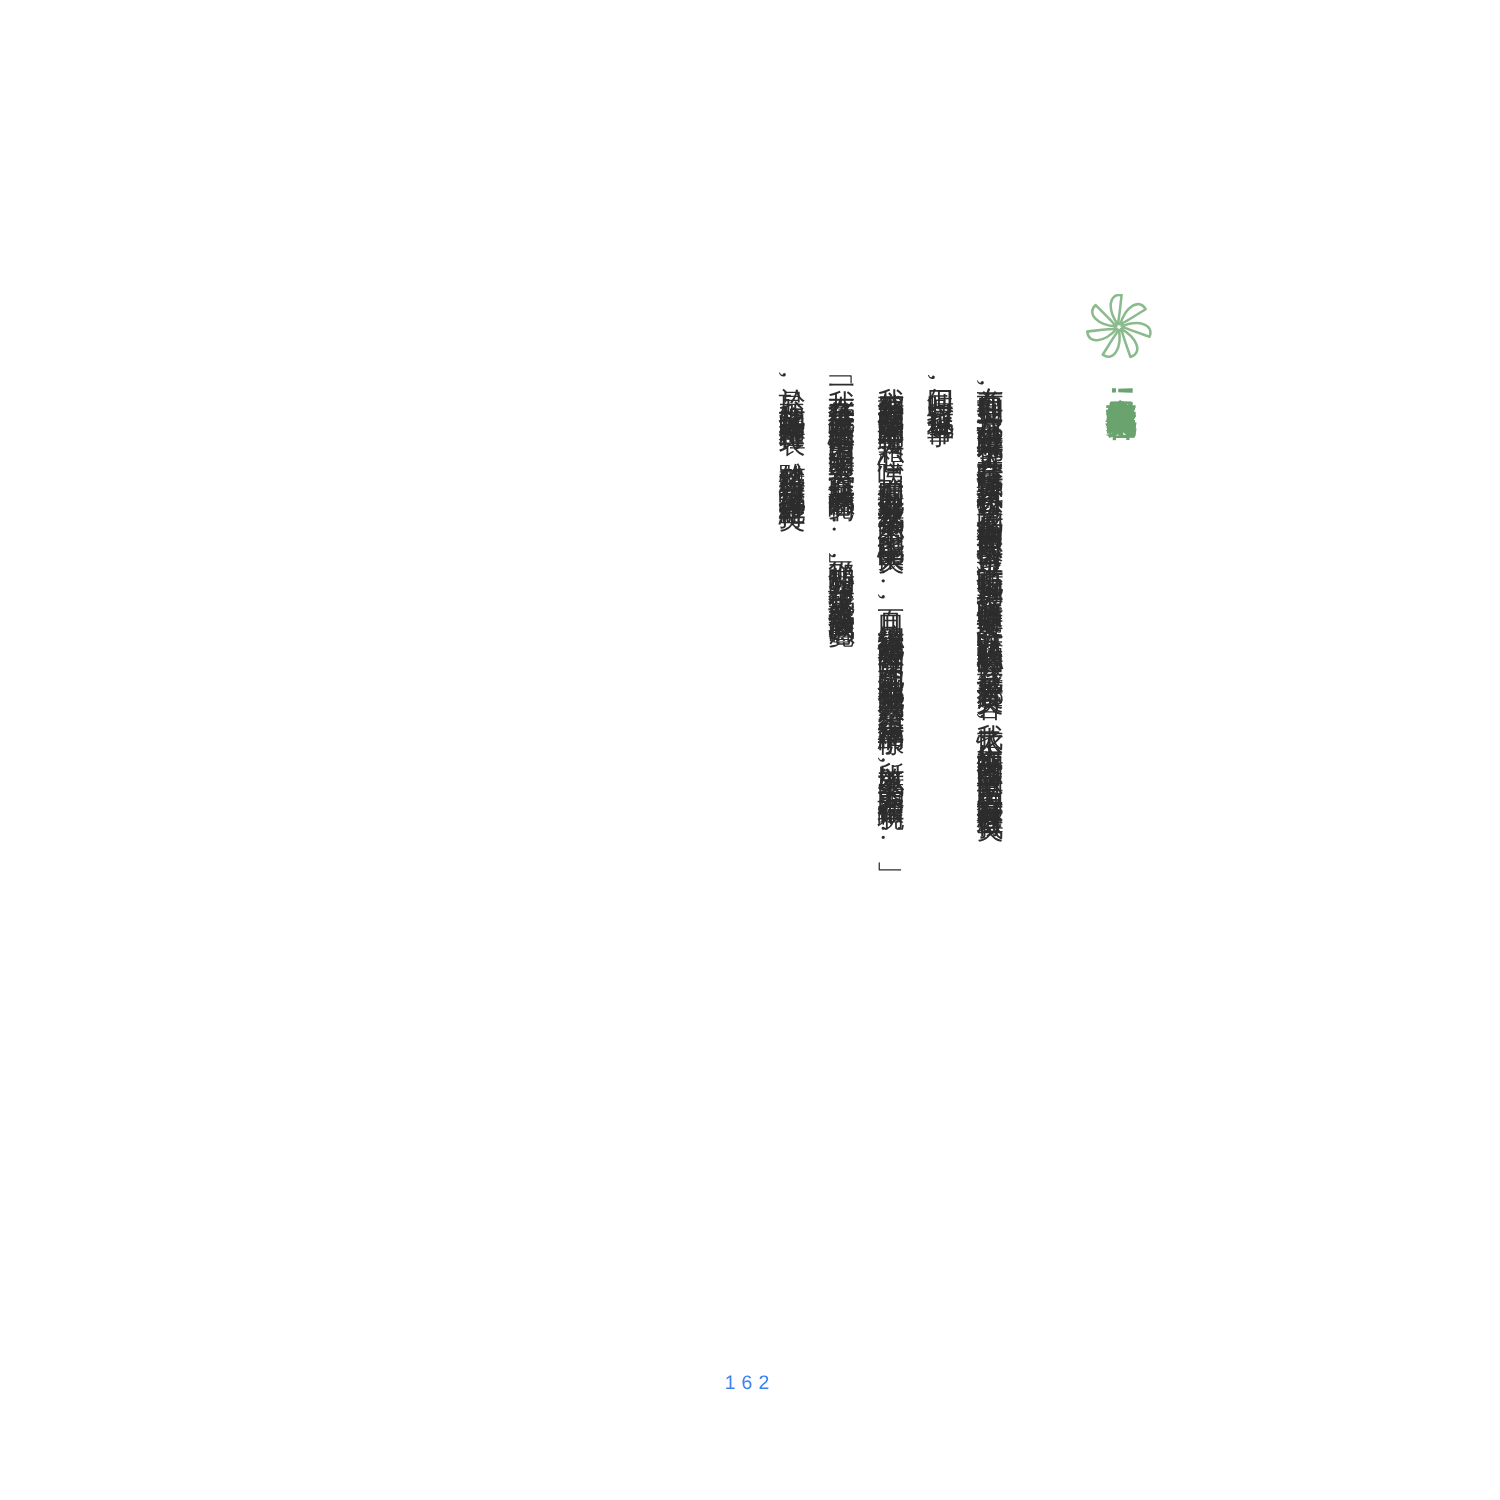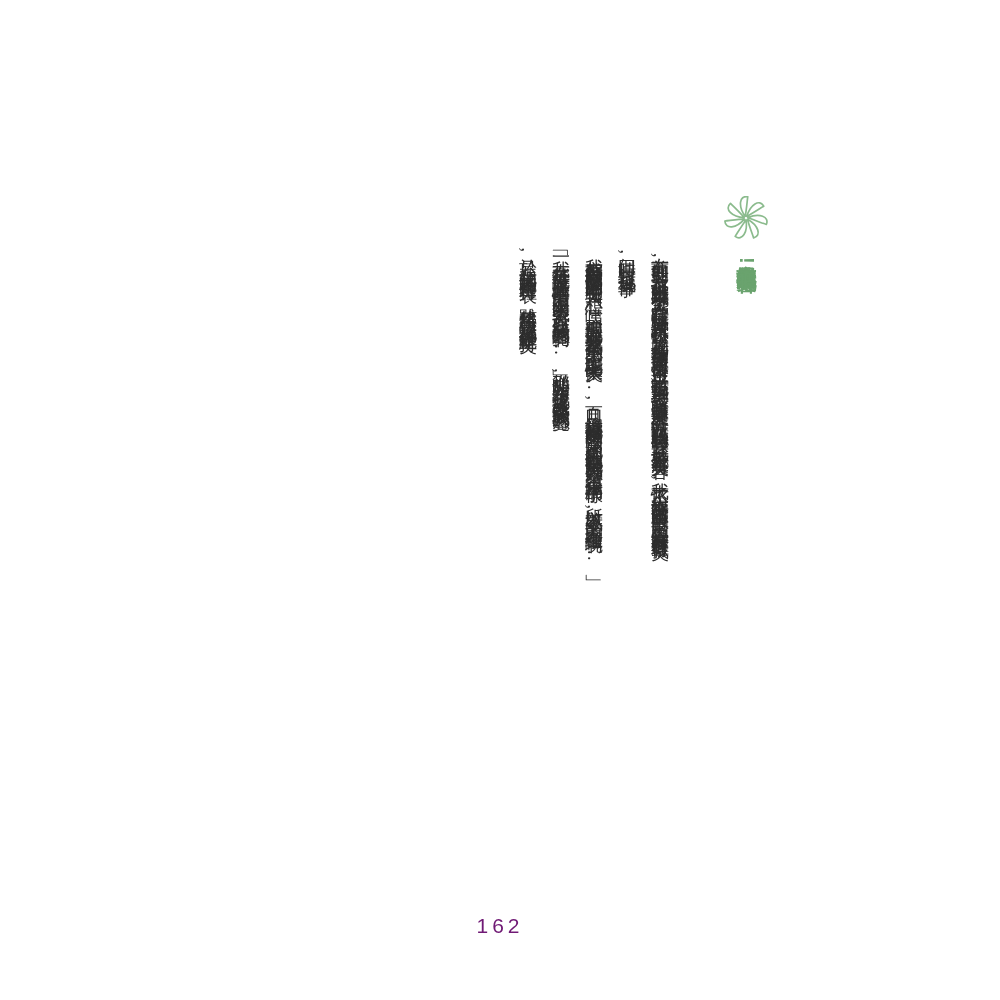--- a/index.html
+++ b/index.html
@@ -53,23 +53,23 @@
     padding: 0;
     text-indent: 2em;
   }
   .page-number {
     position: absolute;
     top: 914px;
     left: 0;
     right: 0;
     text-align: center;
     font-family: "Liberation Sans", "DejaVu Sans", sans-serif;
-    font-size: 21px;
+    font-size: 13px;
     letter-spacing: 4px;
-    color: #701a75;
+    color: #3b82f6;
   }
 </style>
 </head>
 <body>
 
 <div class="page">
 
   <div class="title-icon">
     <svg viewBox="-26 -26 52 52" width="44" height="44" xmlns="http://www.w3.org/2000/svg">
       <g id="petals" fill="none" stroke="#8bbb8d" stroke-width="2" stroke-linejoin="round" stroke-linecap="round">

